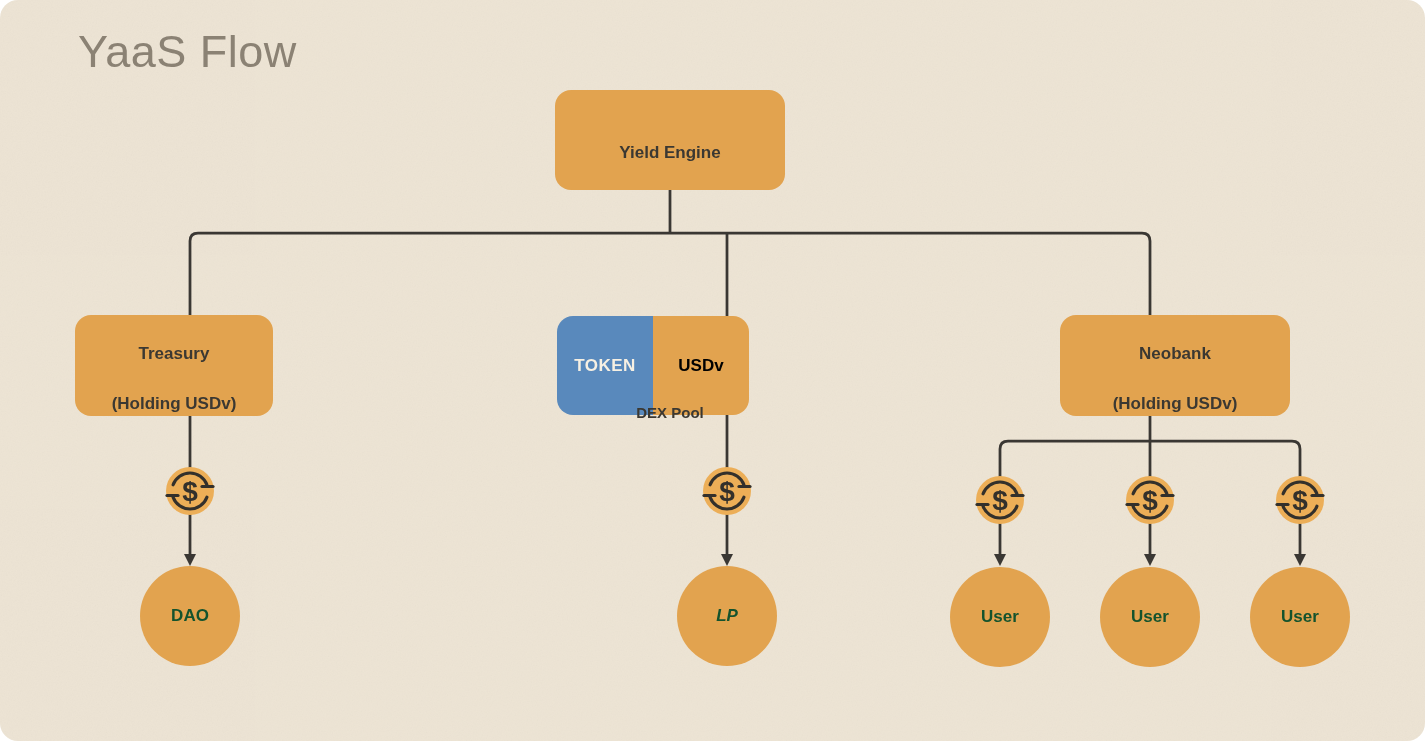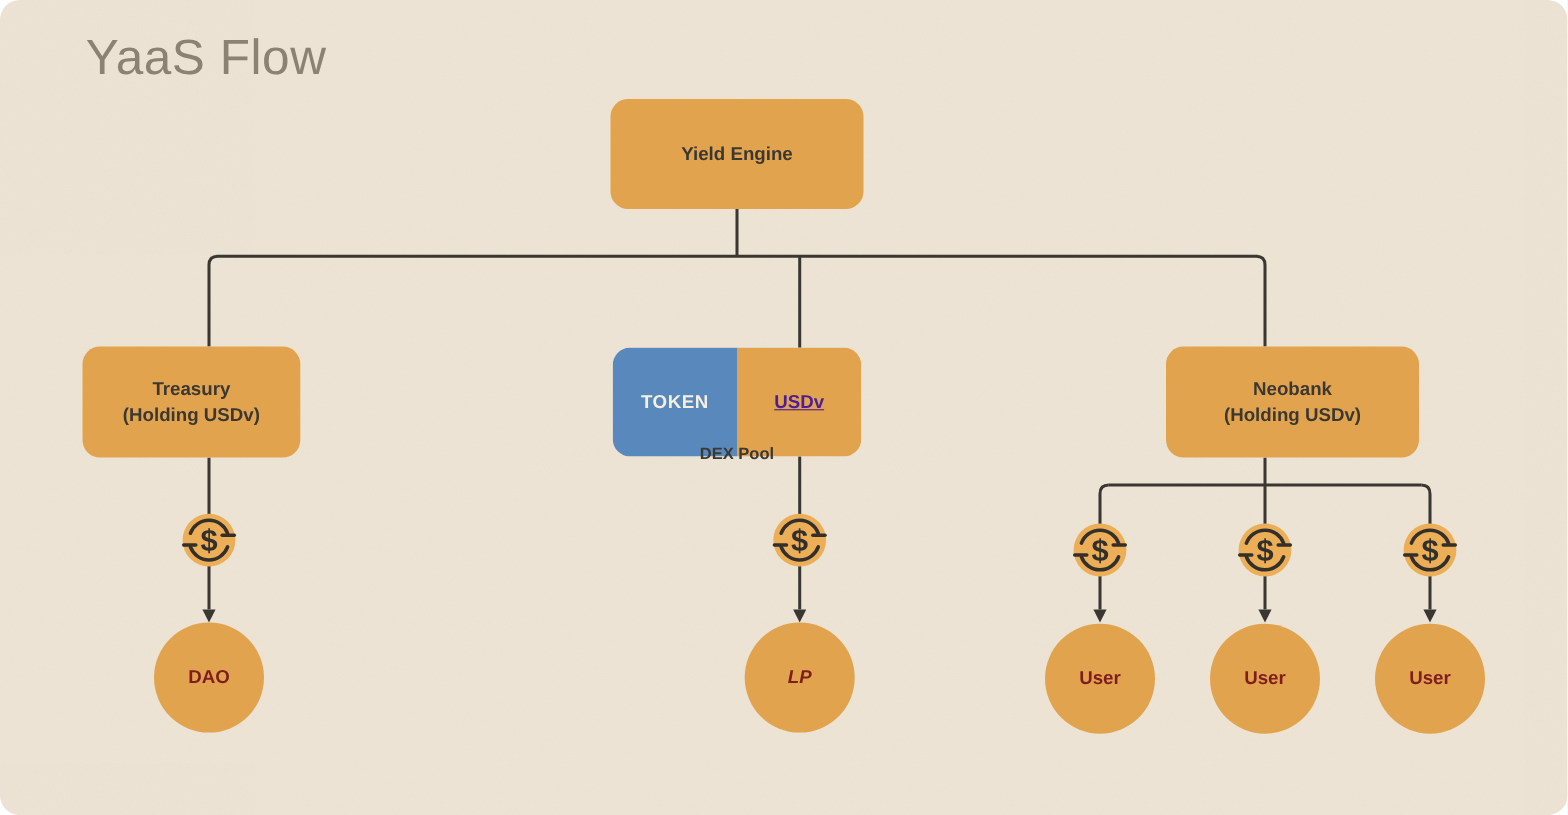--- a/index.html
+++ b/index.html
@@ -32,60 +32,60 @@
     display: flex;
     flex-direction: column;
     align-items: center;
     justify-content: center;
     text-align: center;
     font-size: 17px;
     font-weight: 700;
     color: #3B3832;
     line-height: 1.4;
   }
-  .box span { display: block; }
+  .box span { display: block; margin-top: 26px; }
   .box-yield    { left: 555px;  top: 90px;  width: 230px; height: 100px; }
   .box-treasury { left: 75px;   top: 315px; width: 198px; height: 101px; }
   .box-neobank  { left: 1060px; top: 315px; width: 230px; height: 101px; }
   .dex-box {
     position: absolute;
-    left: 557px; top: 316px; width: 226px; height: 99px;
+    left: 557px; top: 316px; width: 192px; height: 99px;
     display: flex;
     border-radius: 16px;
     overflow: hidden;
     font-size: 17px;
     font-weight: 700;
   }
   .dex-half {
     flex: 1;
     display: flex;
     align-items: center;
     justify-content: center;
   }
   .dex-left  { background: #5989BC; color: #F6F0E3; letter-spacing: 0.5px; }
-  .dex-right { background: #E2A34F; color: #4c1d95; text-decoration: underline; }
+  .dex-right { background: #E2A34F; color: #000000; }
   .dex-caption {
     position: absolute;
     left: 557px; top: 404px; width: 226px;
     text-align: center;
     font-size: 15px;
     font-weight: 600;
     color: #3B3832;
   }
   .circle {
     position: absolute;
     width: 100px; height: 100px;
     border-radius: 50%;
     background: #E2A34F;
     display: flex;
     align-items: center;
     justify-content: center;
     font-size: 17px;
     font-weight: 700;
-    color: #7f1d1d;
+    color: #14532d;
   }
   .circle-dao   { left: 140px;  top: 566px; }
   .circle-lp    { left: 677px;  top: 566px; font-style: italic; }
   .circle-user1 { left: 950px;  top: 567px; }
   .circle-user2 { left: 1100px; top: 567px; }
   .circle-user3 { left: 1250px; top: 567px; }
   .coin { position: absolute; width: 50px; height: 50px; }
   .coin-treasury { left: 165px;  top: 466px; }
   .coin-lp       { left: 702px;  top: 466px; }
   .coin-user1    { left: 975px;  top: 475px; }

